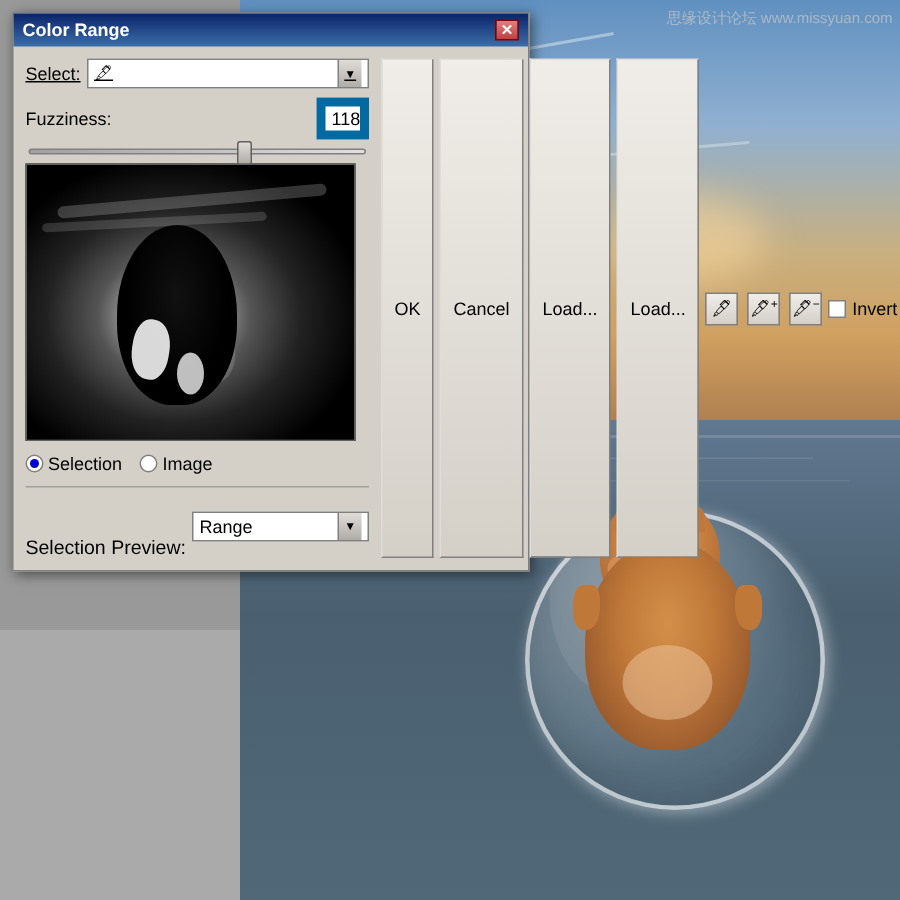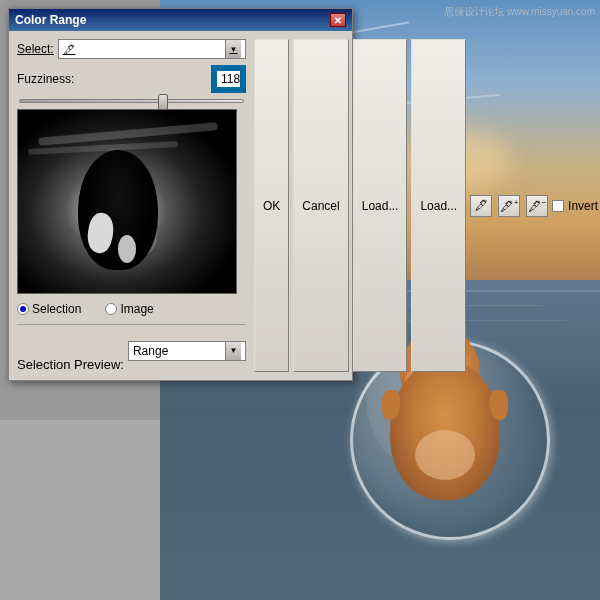--- a/index.html
+++ b/index.html
@@ -318,21 +318,21 @@
       width: 30px;
       height: 40px;
       background: radial-gradient(ellipse, rgba(255,255,255,0.8) 0%, rgba(180,180,180,0.3) 60%, transparent 100%);
       border-radius: 50%;
     }
 
     
     .radio-row {
       display: flex;
       align-items: center;
-      gap: 24px;
+      gap: 12px;
       margin-bottom: 6px;
       padding: 2px 0;
     }
 
     .radio-item {
       display: flex;
       align-items: center;
       gap: 3px;
       font-size: 12px;
     }

